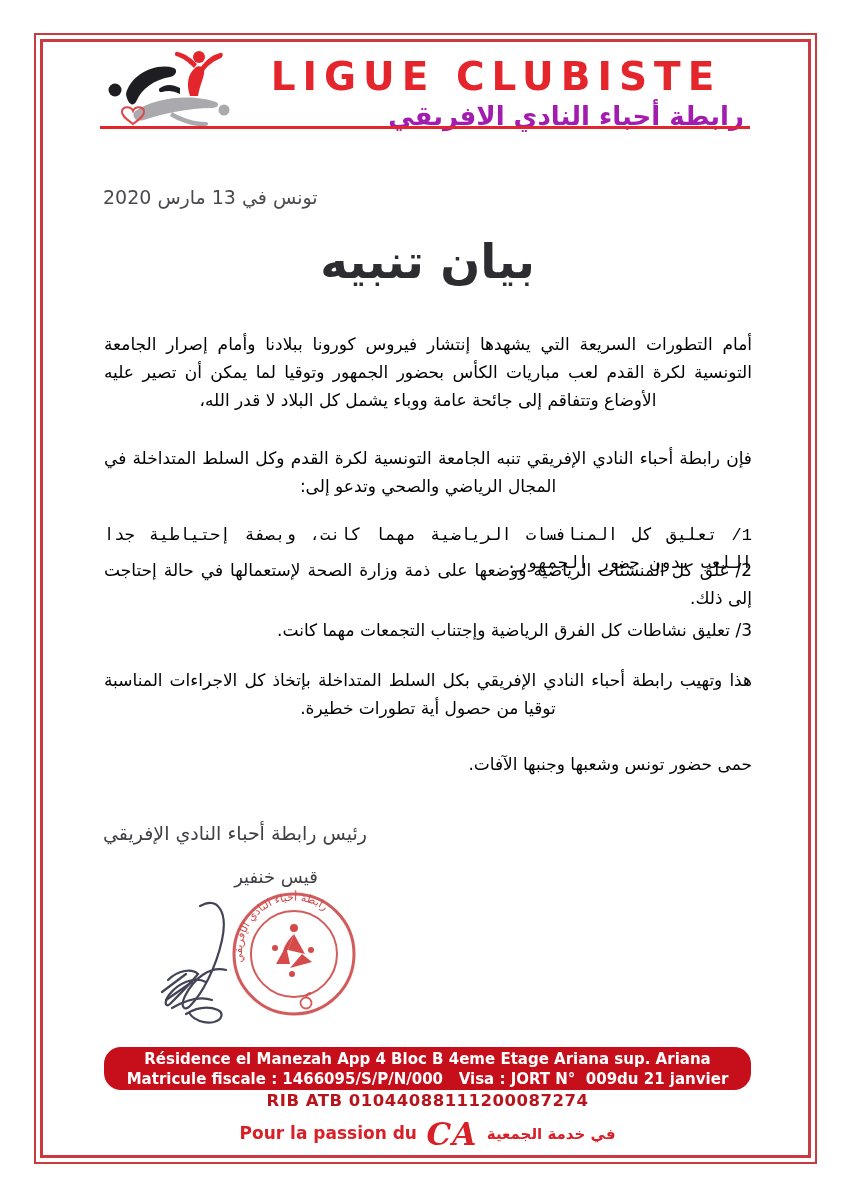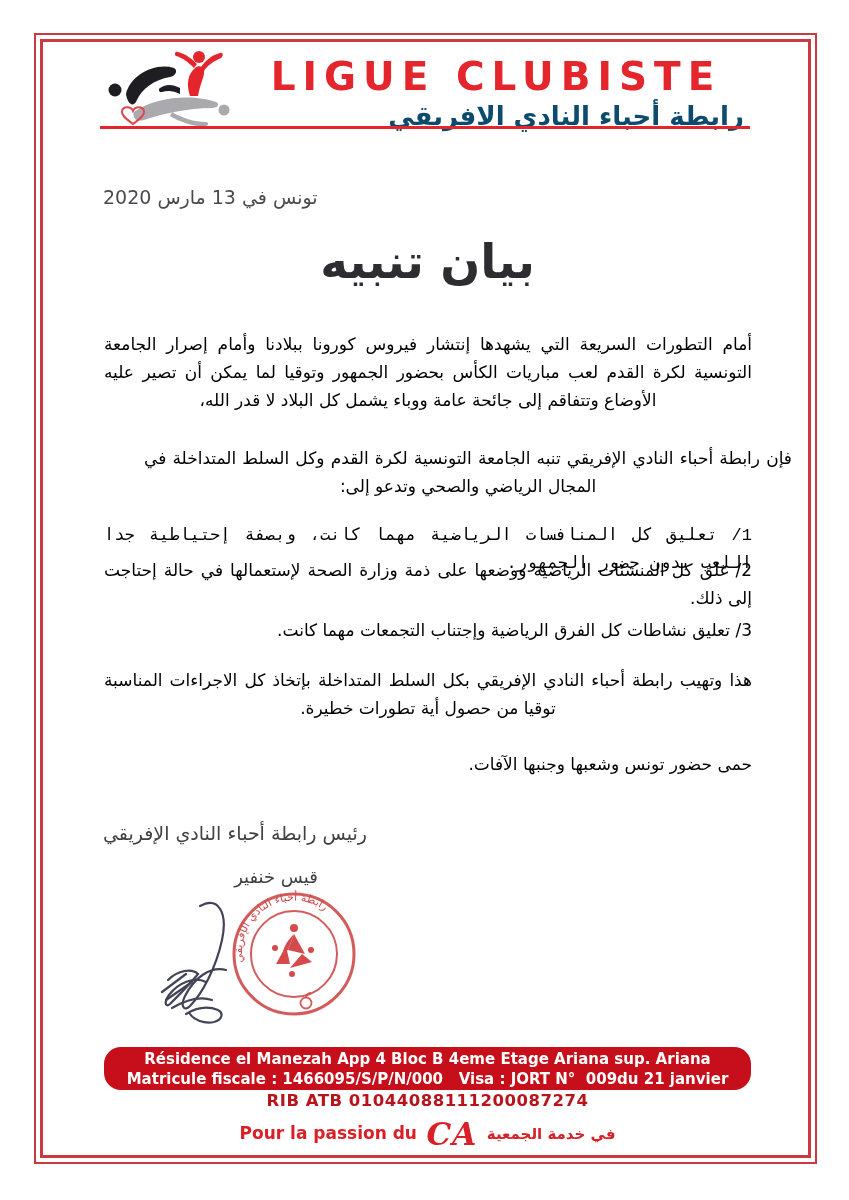--- a/index.html
+++ b/index.html
@@ -13,42 +13,42 @@
   .frame-inner{position:absolute;inset:4px;border:3px solid #cb3a40;}
 
   
   .logo{position:absolute;left:102px;top:50px;width:140px;height:80px;}
   .head-text{position:absolute;left:242px;top:54px;width:508px;text-align:center;}
   .head-title{
     font-size:39px;font-weight:bold;color:#e4252c;letter-spacing:7px;
     font-family:"DejaVu Sans",sans-serif;white-space:nowrap;
   }
   .head-sub{
-    direction:rtl;font-size:26px;font-weight:bold;color:#0c4a6e;
+    direction:rtl;font-size:26px;font-weight:bold;color:#a21caf;
     text-align:right;padding-right:6px;margin-top:2px;white-space:nowrap;
   }
   .head-rule{position:absolute;left:100px;top:126px;width:650px;height:3px;background:#e4252c;}
 
   
   .date-line{position:absolute;left:103px;top:186px;direction:rtl;font-size:19px;color:#4a4a4e;white-space:nowrap;}
   .main-title{
     position:absolute;left:0;right:0;top:234px;text-align:center;
     font-size:47px;font-weight:bold;color:#2c2c31;direction:rtl;
     font-family:"DejaVu Sans","DejaVu Serif",sans-serif;
     padding-left:6px;
   }
   .para{
     position:absolute;left:104px;width:648px;direction:rtl;
     font-size:17px;line-height:28px;color:#000000;
   }
   .j-center{text-align:justify;text-align-last:center;}
   .j-right{text-align:justify;text-align-last:right;}
   .r-right{text-align:right;}
   .p1{top:330px;}
-  .p2{top:444px;margin-left:40px;}
+  .p2{top:444px;}
   .it1{top:522px;font-family:Liberation Mono, monospace;}
   .it2{top:556px;}
   .it3{top:616px;}
   .p3{top:666px;}
   .p4{top:750px;}
 
   .sig-role{position:absolute;left:103px;top:822px;direction:rtl;font-size:19px;color:#3f3f44;white-space:nowrap;}
   .sig-name{position:absolute;left:196px;top:866px;width:160px;text-align:center;direction:rtl;font-size:18px;color:#3f3f44;}
 
   .hand-sign{position:absolute;left:142px;top:896px;width:120px;height:148px;}

